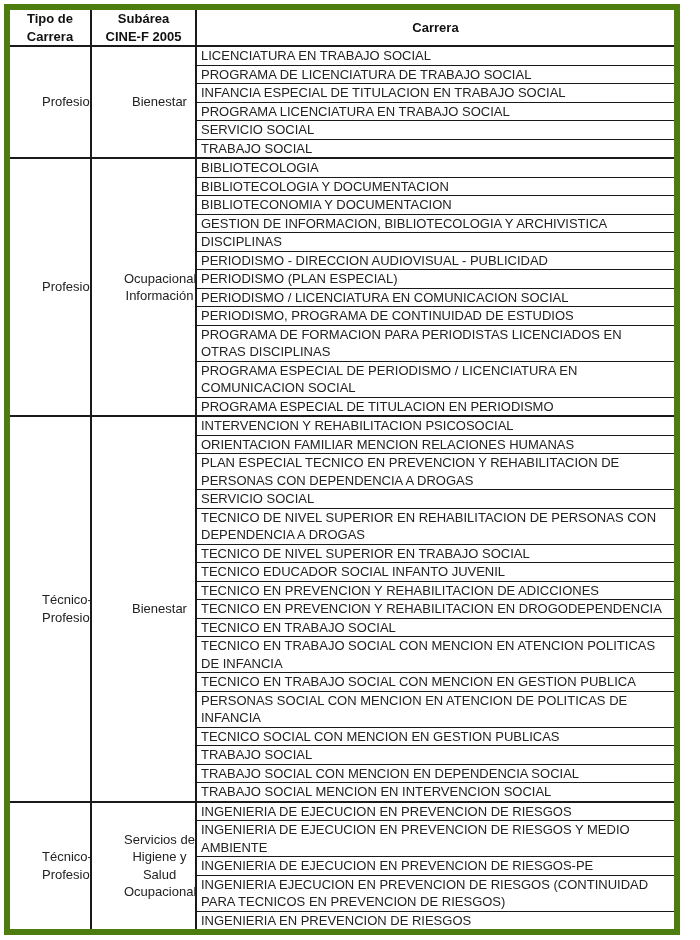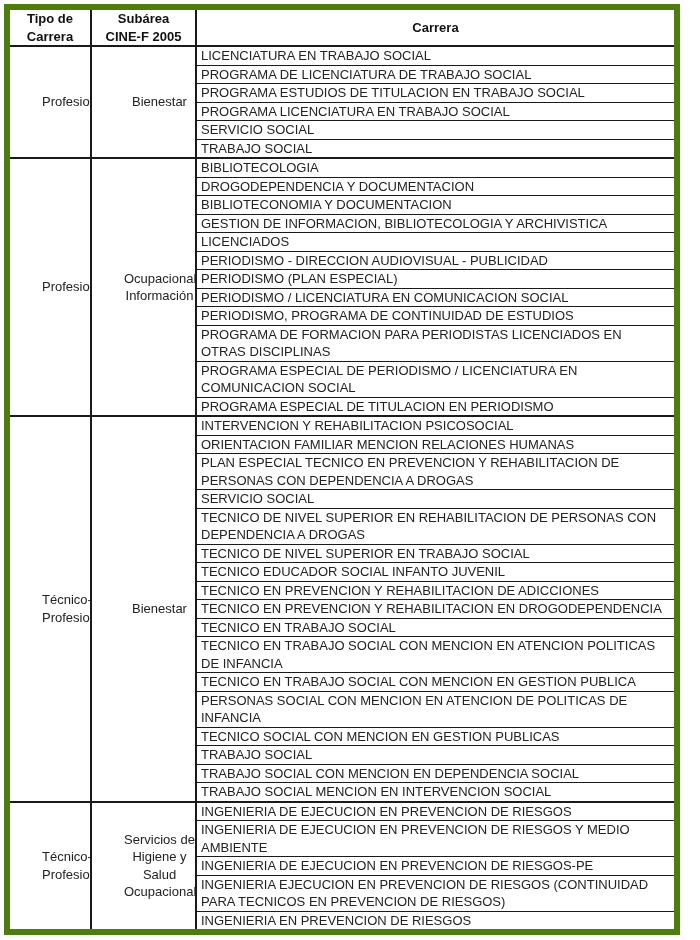--- a/index.html
+++ b/index.html
@@ -73,48 +73,48 @@
   <tbody>
       <tr class="group-start">
         <td class="tipo-cell" rowspan="6">Profesional</td>
         <td class="subarea-cell" rowspan="6">Bienestar</td>
         <td class="carrera-cell">LICENCIATURA EN TRABAJO SOCIAL</td>
       </tr>
       <tr>
         <td class="carrera-cell">PROGRAMA DE LICENCIATURA DE TRABAJO SOCIAL</td>
       </tr>
       <tr>
-        <td class="carrera-cell">PROGRAMA ESTUDIOS DE TITULACION EN TRABAJO SOCIAL</td>
+        <td class="carrera-cell">INFANCIA ESPECIAL DE TITULACION EN TRABAJO SOCIAL</td>
       </tr>
       <tr>
         <td class="carrera-cell">PROGRAMA LICENCIATURA EN TRABAJO SOCIAL</td>
       </tr>
       <tr>
         <td class="carrera-cell">SERVICIO SOCIAL</td>
       </tr>
       <tr>
         <td class="carrera-cell">TRABAJO SOCIAL</td>
       </tr>
       <tr class="group-start">
         <td class="tipo-cell" rowspan="12">Profesional</td>
         <td class="subarea-cell" rowspan="12">Ocupacional e
 Información</td>
         <td class="carrera-cell">BIBLIOTECOLOGIA</td>
       </tr>
       <tr>
-        <td class="carrera-cell">DROGODEPENDENCIA Y DOCUMENTACION</td>
+        <td class="carrera-cell">BIBLIOTECOLOGIA Y DOCUMENTACION</td>
       </tr>
       <tr>
         <td class="carrera-cell">BIBLIOTECONOMIA Y DOCUMENTACION</td>
       </tr>
       <tr>
         <td class="carrera-cell">GESTION DE INFORMACION, BIBLIOTECOLOGIA Y ARCHIVISTICA</td>
       </tr>
       <tr>
-        <td class="carrera-cell">LICENCIADOS</td>
+        <td class="carrera-cell">DISCIPLINAS</td>
       </tr>
       <tr>
         <td class="carrera-cell">PERIODISMO - DIRECCION AUDIOVISUAL - PUBLICIDAD</td>
       </tr>
       <tr>
         <td class="carrera-cell">PERIODISMO (PLAN ESPECIAL)</td>
       </tr>
       <tr>
         <td class="carrera-cell">PERIODISMO / LICENCIATURA EN COMUNICACION SOCIAL</td>
       </tr>

